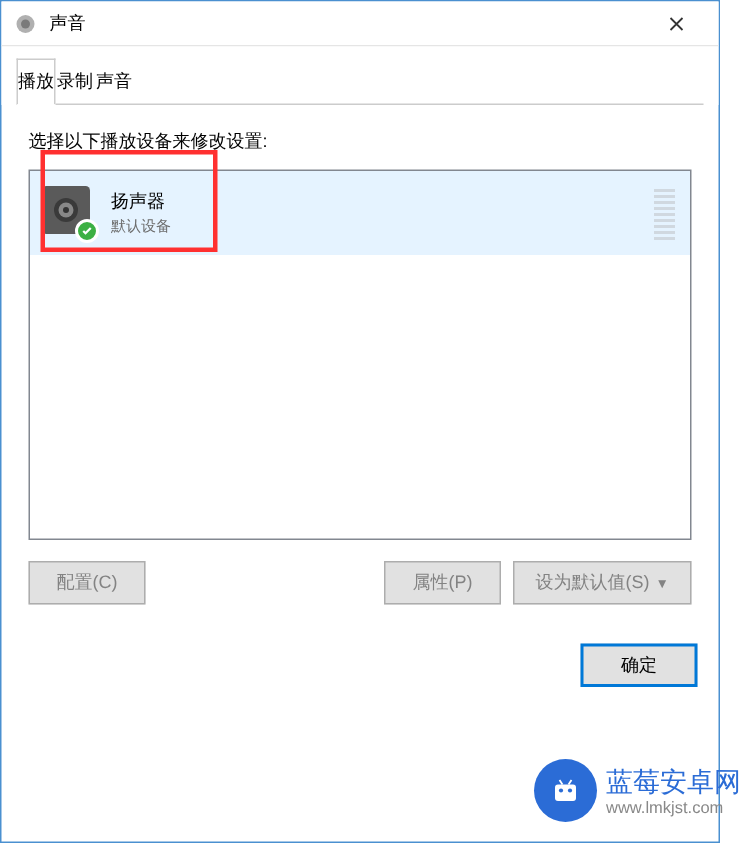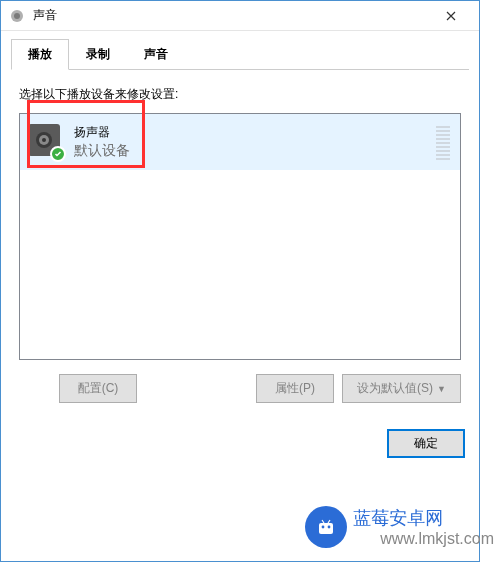--- a/index.html
+++ b/index.html
@@ -6,54 +6,54 @@
 body { background: #fff; width: 500px; height: 562px; position: relative; overflow: hidden; }
 
 .window { width: 480px; height: 562px; border: 1px solid #4a90d0; background: #fff; }
 
 .titlebar { height: 30px; background: #fff; display: flex; align-items: center; padding: 0 8px; border-bottom: 1px solid #e5e5e5; }
 .titlebar-icon { width: 16px; height: 16px; margin-right: 8px; display: flex; align-items: center; justify-content: center; }
 .titlebar-title { flex: 1; }
 .titlebar-close { width: 40px; height: 28px; display: flex; align-items: center; justify-content: center; cursor: pointer; }
 
 .tabs { display: flex; padding: 8px 10px 0 10px; background: #fff; }
-.tab { padding: 6px 16px; border: 1px solid transparent; cursor: pointer; position: relative; font-weight: bold; }
+.tab { padding: 6px 0; border: 1px solid transparent; cursor: pointer; position: relative; }
 .tab.active { border: 1px solid #ccc; border-bottom: 1px solid #fff; background: #fff; z-index: 2; }
 .tab-line { height: 1px; background: #ccc; margin: 0 10px; margin-top: -1px; }
 
 .content { padding: 16px 18px; }
 .instruction { margin-bottom: 10px; }
 
 .device-list { border: 1px solid #828790; height: 247px; background: #fff; position: relative; }
 .device-item { display: flex; align-items: center; padding: 10px 8px; background: #e5f3ff; position: relative; }
 .device-icon-wrap { position: relative; width: 36px; height: 36px; margin-right: 10px; }
 .device-icon { width: 32px; height: 32px; background: #5a5a5a; border-radius: 3px; display: flex; align-items: center; justify-content: center; }
 .check-badge { position: absolute; bottom: -2px; right: -2px; width: 16px; height: 16px; background: #3cb043; border-radius: 50%; border: 2px solid #fff; display: flex; align-items: center; justify-content: center; }
 .device-text { display: flex; flex-direction: column; gap: 1px; }
 .device-name { color: #000; font-size: 12px; }
 .device-desc { color: #6d6d6d; font-size: 12px; }
-.device-status { color: #6d6d6d; font-size: 14px; }
+.device-status { color: #6d6d6d; font-size: 10px; }
 .level-bars { position: absolute; right: 10px; top: 12px; width: 14px; height: 36px; display: flex; flex-direction: column; gap: 2px; }
 .level-bars div { height: 2px; background: #d0d8e0; }
 
 .highlight-box { position: absolute; border: 3px solid #ff3030; pointer-events: none; }
 
-.button-row { display: flex; gap: 8px; margin-top: 14px; margin-left: 40px; }
+.button-row { display: flex; gap: 8px; margin-top: 14px; }
 .button-row .spacer { flex: 1; }
 .btn { padding: 5px 14px; border: 1px solid #adadad; background: #e1e1e1; color: #838383; cursor: default; min-width: 78px; text-align: center; }
 .btn.primary { border: 2px solid #0078d7; background: #e1e1e1; color: #000000; cursor: pointer; padding: 4px 20px; text-align: center; }
 .dropdown-arrow { margin-left: 4px; font-size: 9px; }
 
 .footer { padding: 10px 14px; display: flex; gap: 8px; justify-content: flex-end; border-top: none; }
 
 .watermark { position: absolute; right: 6px; bottom: 14px; display: flex; align-items: center; gap: 6px; }
 .wm-logo { width: 42px; height: 42px; background: #2b6cd6; border-radius: 50%; display: flex; align-items: center; justify-content: center; }
 .wm-text { display: flex; flex-direction: column; }
 .wm-title { font-size: 18px; color: #2b6cd6; font-weight: normal; }
-.wm-url { font-size: 16px; color: #888; margin-left: 27px; }
+.wm-url { font-size: 11px; color: #888; }
 </style>
 </head>
 <body>
 
 <div class="window">
 
   <div class="titlebar">
     <span class="titlebar-icon">
       <svg width="16" height="16" viewBox="0 0 16 16">
           <circle cx="8" cy="8" r="6" fill="#b0b0b0"></circle>

